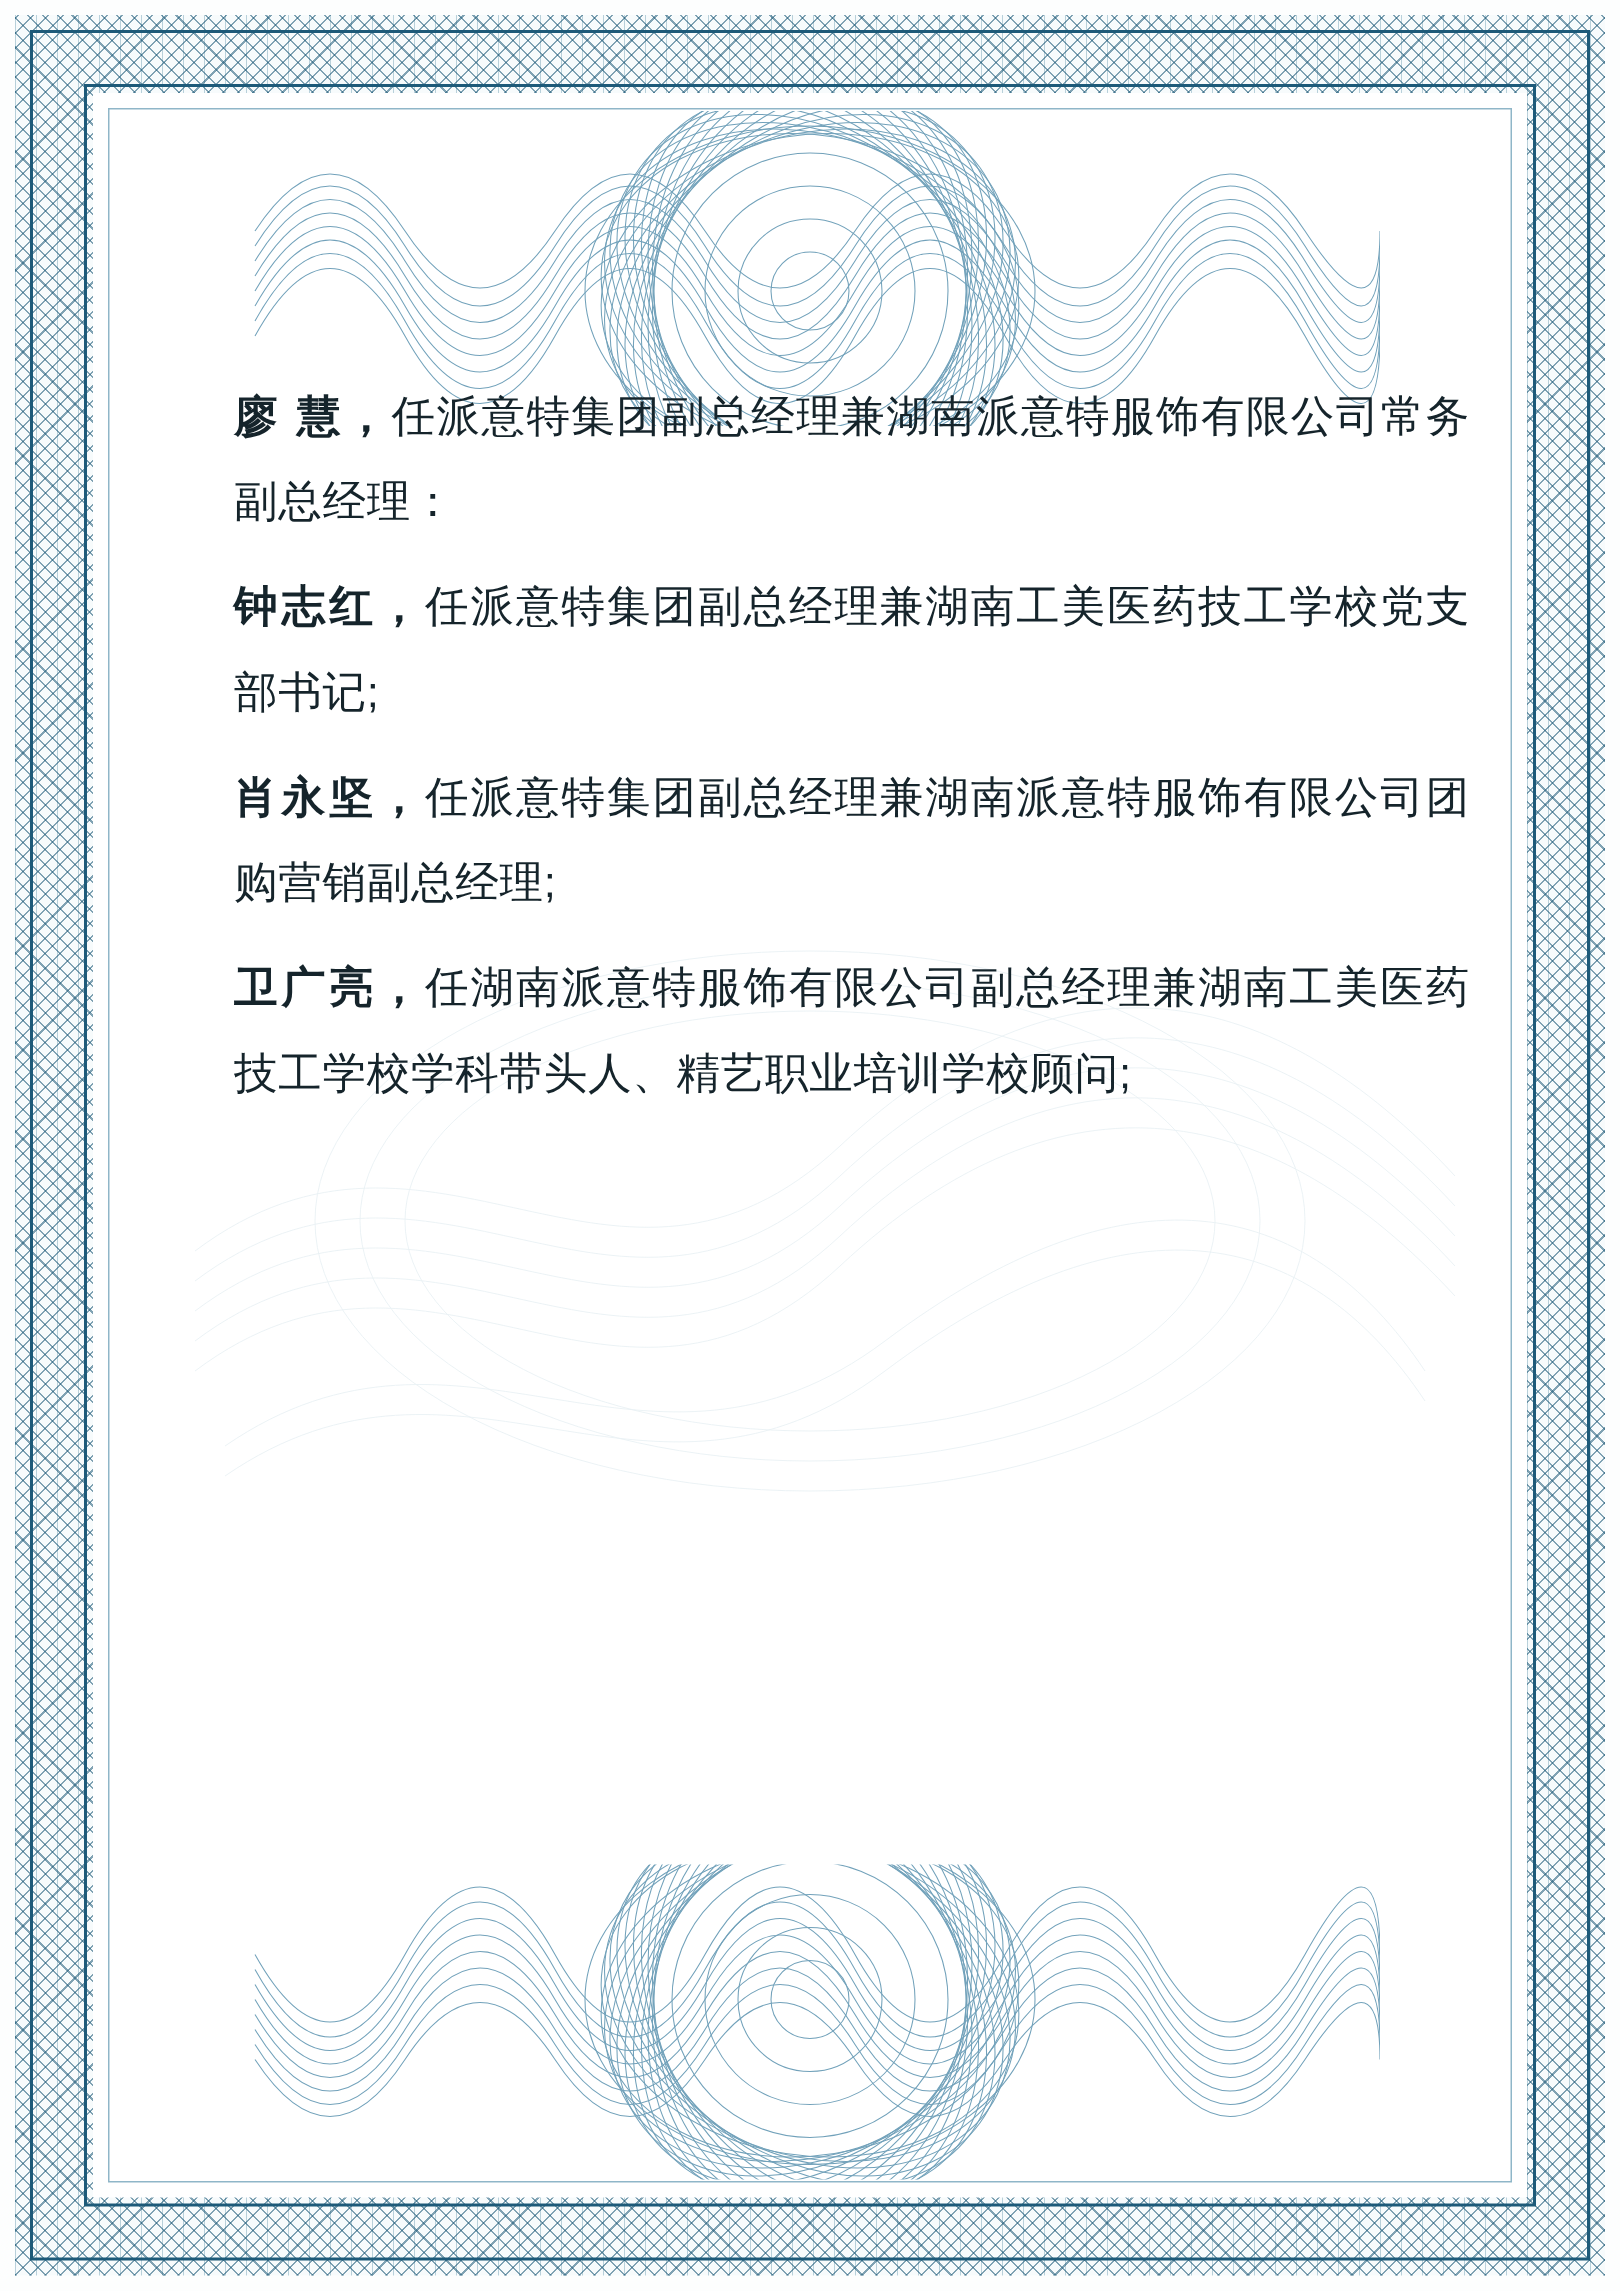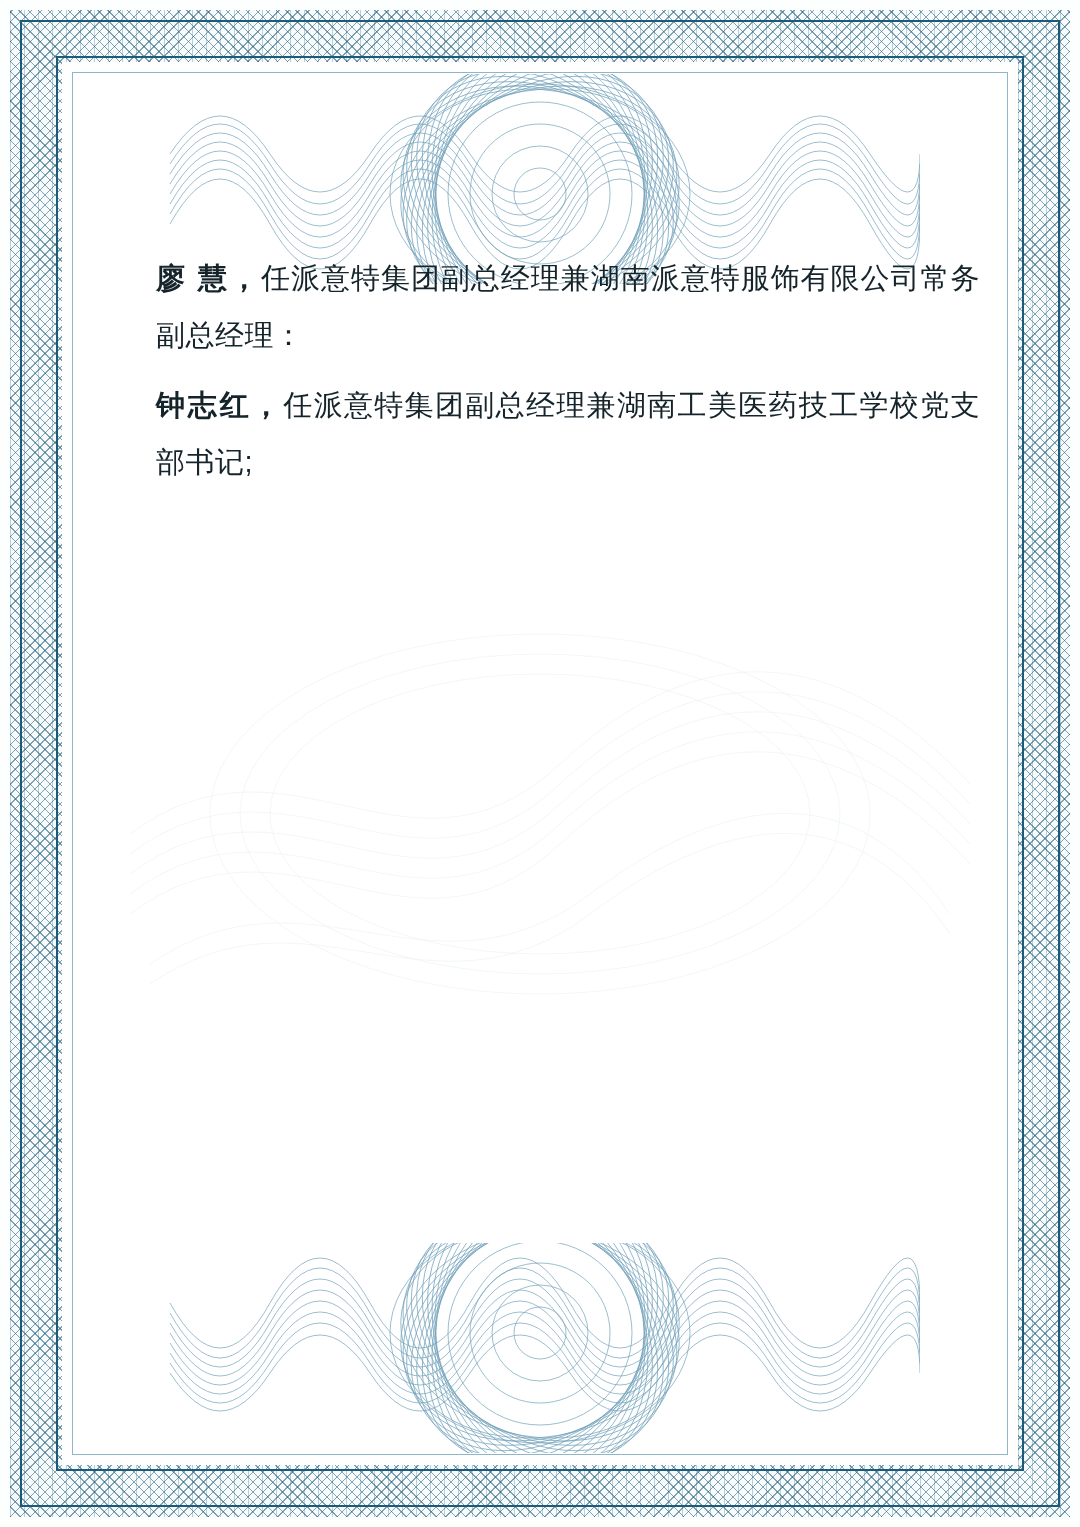--- a/index.html
+++ b/index.html
@@ -210,17 +210,23 @@
 
     <p class="para">
       <span class="name">廖 慧，</span><span class="body-text">任派意特集团副总经理兼湖南派意特服饰有限公司常务副总经理：</span>
     </p>
 
     <p class="para">
       <span class="name">钟志红，</span><span class="body-text">任派意特集团副总经理兼湖南工美医药技工学校党支部书记;</span>
     </p>
 
 
-
+    <p class="para">
+      <span class="name">肖永坚，</span><span class="body-text">任派意特集团副总经理兼湖南派意特服饰有限公司团购营销副总经理;</span>
+    </p>
+
+    <p class="para">
+      <span class="name">卫广亮，</span><span class="body-text">任湖南派意特服饰有限公司副总经理兼湖南工美医药技工学校学科带头人、精艺职业培训学校顾问;</span>
+    </p>
 
 
   </div>
 </div>
 
 </body></html>

